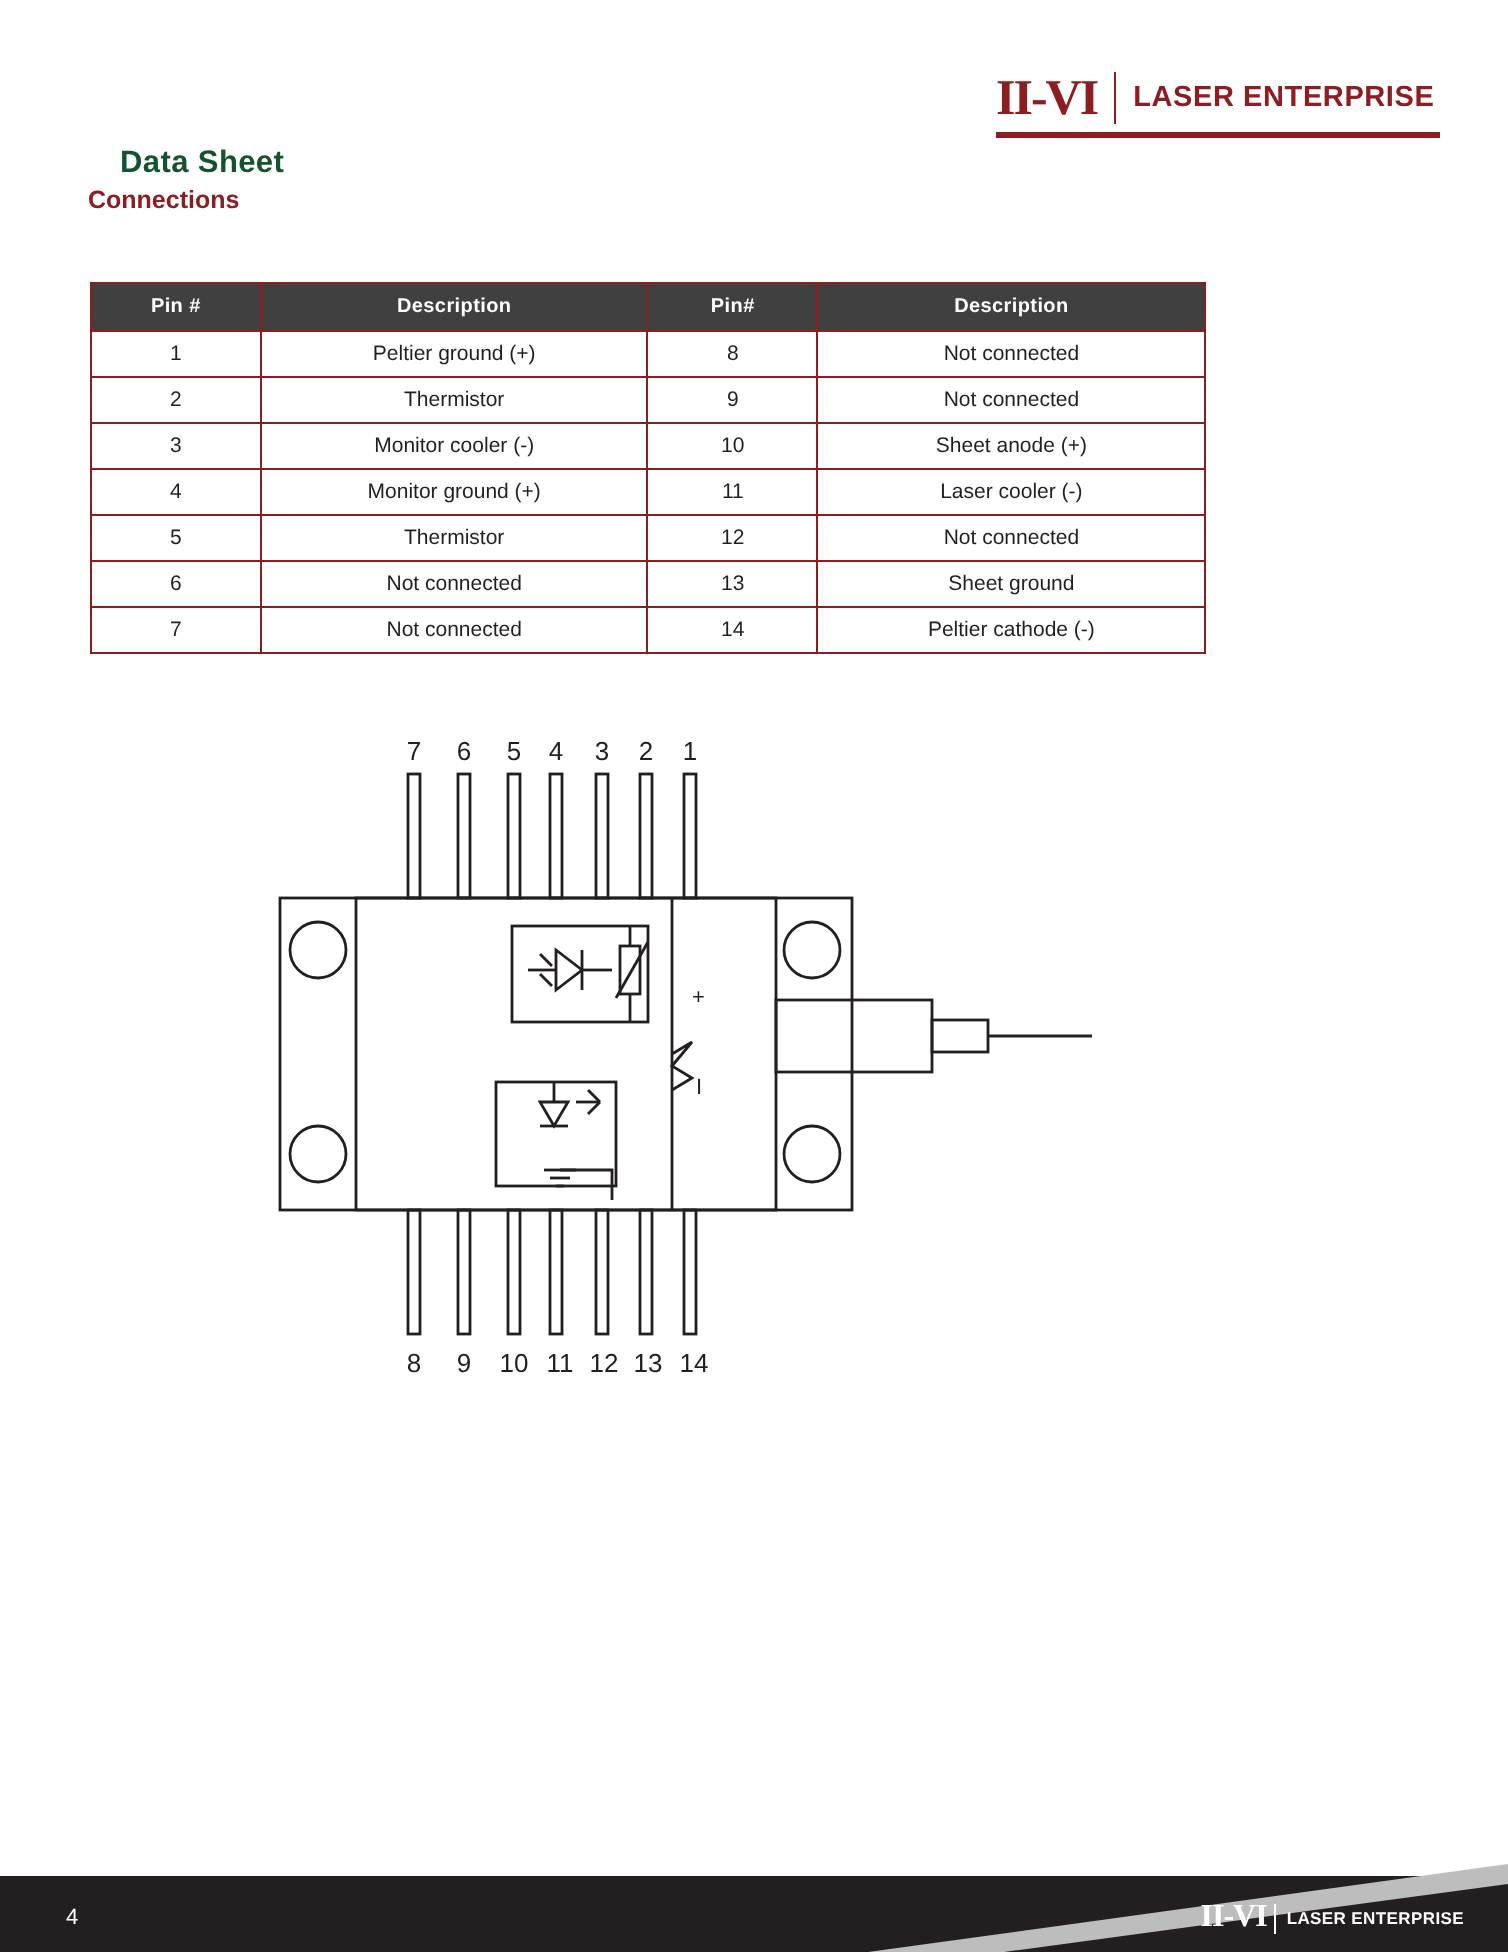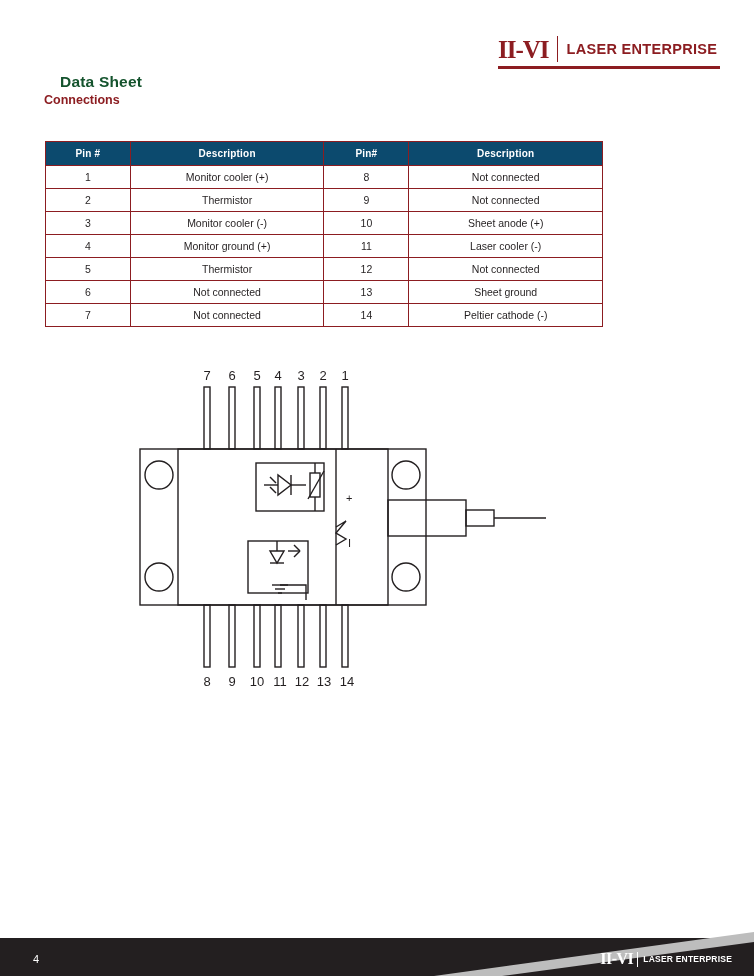--- a/index.html
+++ b/index.html
@@ -94,21 +94,21 @@
   
   .pin-table {
     position: absolute;
     left: 45px;
     top: 141px;
     width: 558px;
     border-collapse: collapse;
     font-size: 10.5px;
   }
   .pin-table th {
-    background: #0c4a6e;
+    background: #404040;
     color: #ffffff;
     font-size: 10px;
     font-weight: bold;
     height: 21px;
     border: 1px solid #8c1d21;
     text-align: center;
     letter-spacing: 0.2px;
   }
   .pin-table td {
     border: 1px solid #8c1d21;
@@ -225,21 +225,21 @@
       <tr>
         <th class="col-pin">Pin #</th>
         <th class="col-desc">Description</th>
         <th class="col-pin">Pin#</th>
         <th class="col-desc">Description</th>
       </tr>
     </thead>
     <tbody>
       <tr>
         <td>1</td>
-        <td>Monitor cooler (+)</td>
+        <td>Peltier ground (+)</td>
         <td>8</td>
         <td>Not connected</td>
       </tr>
       <tr>
         <td>2</td>
         <td>Thermistor</td>
         <td>9</td>
         <td>Not connected</td>
       </tr>
       <tr>

